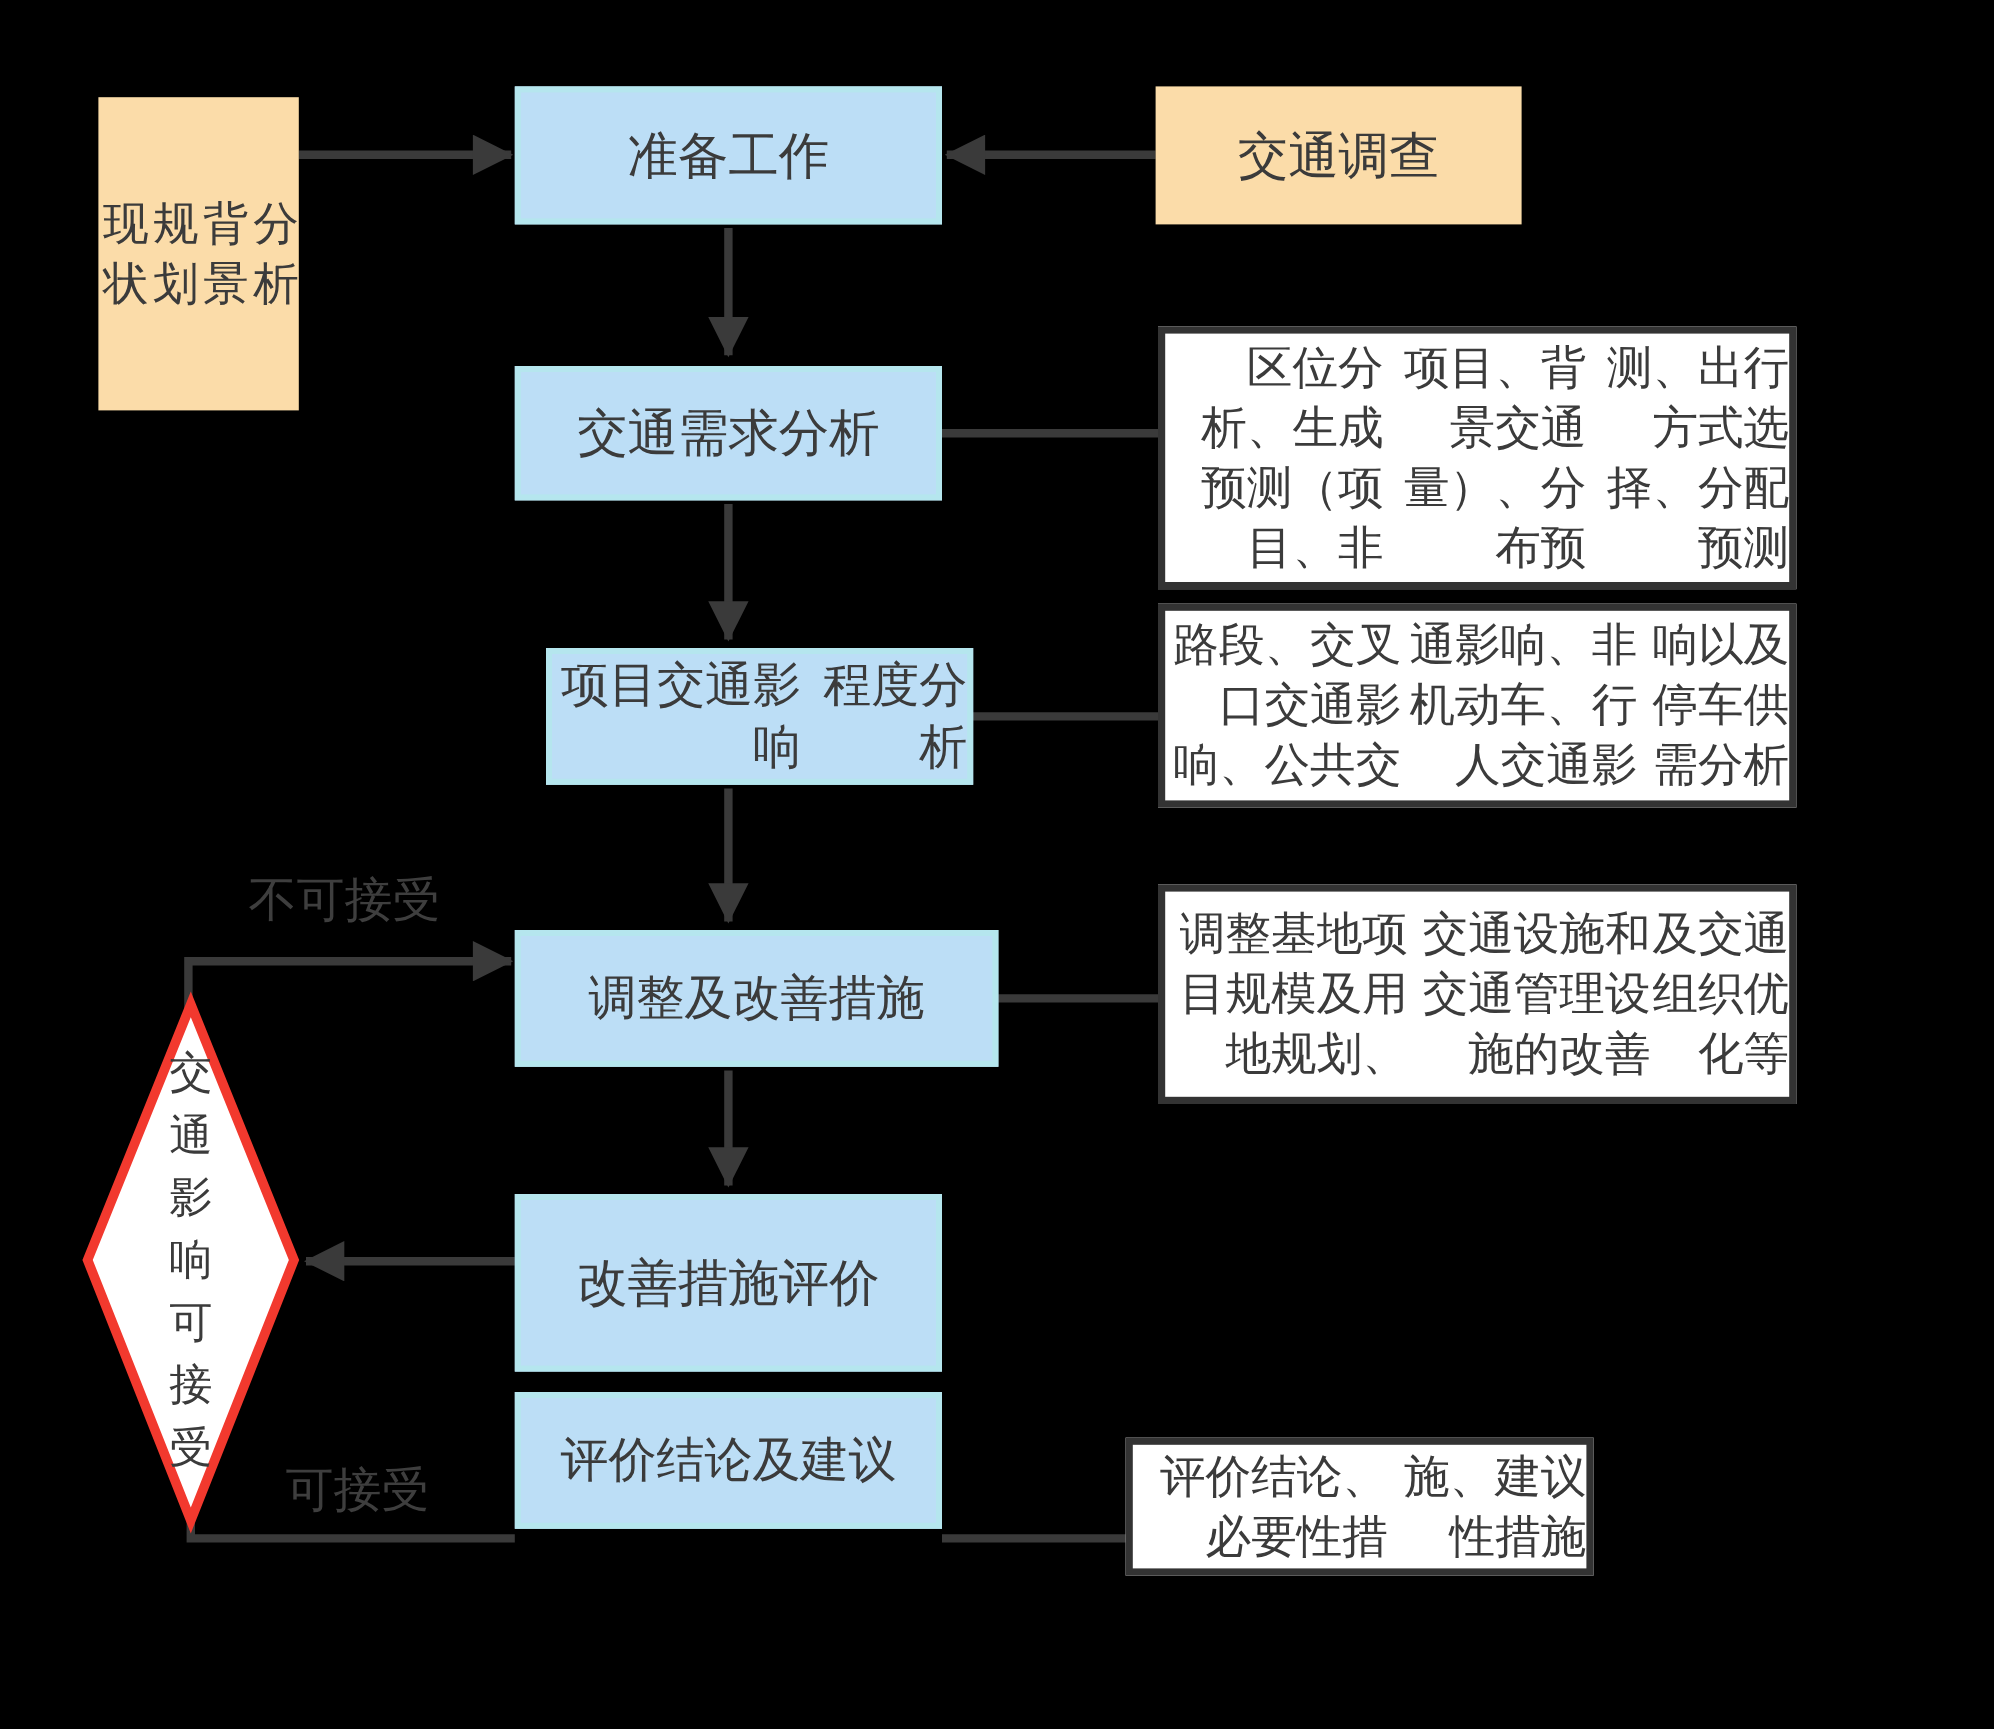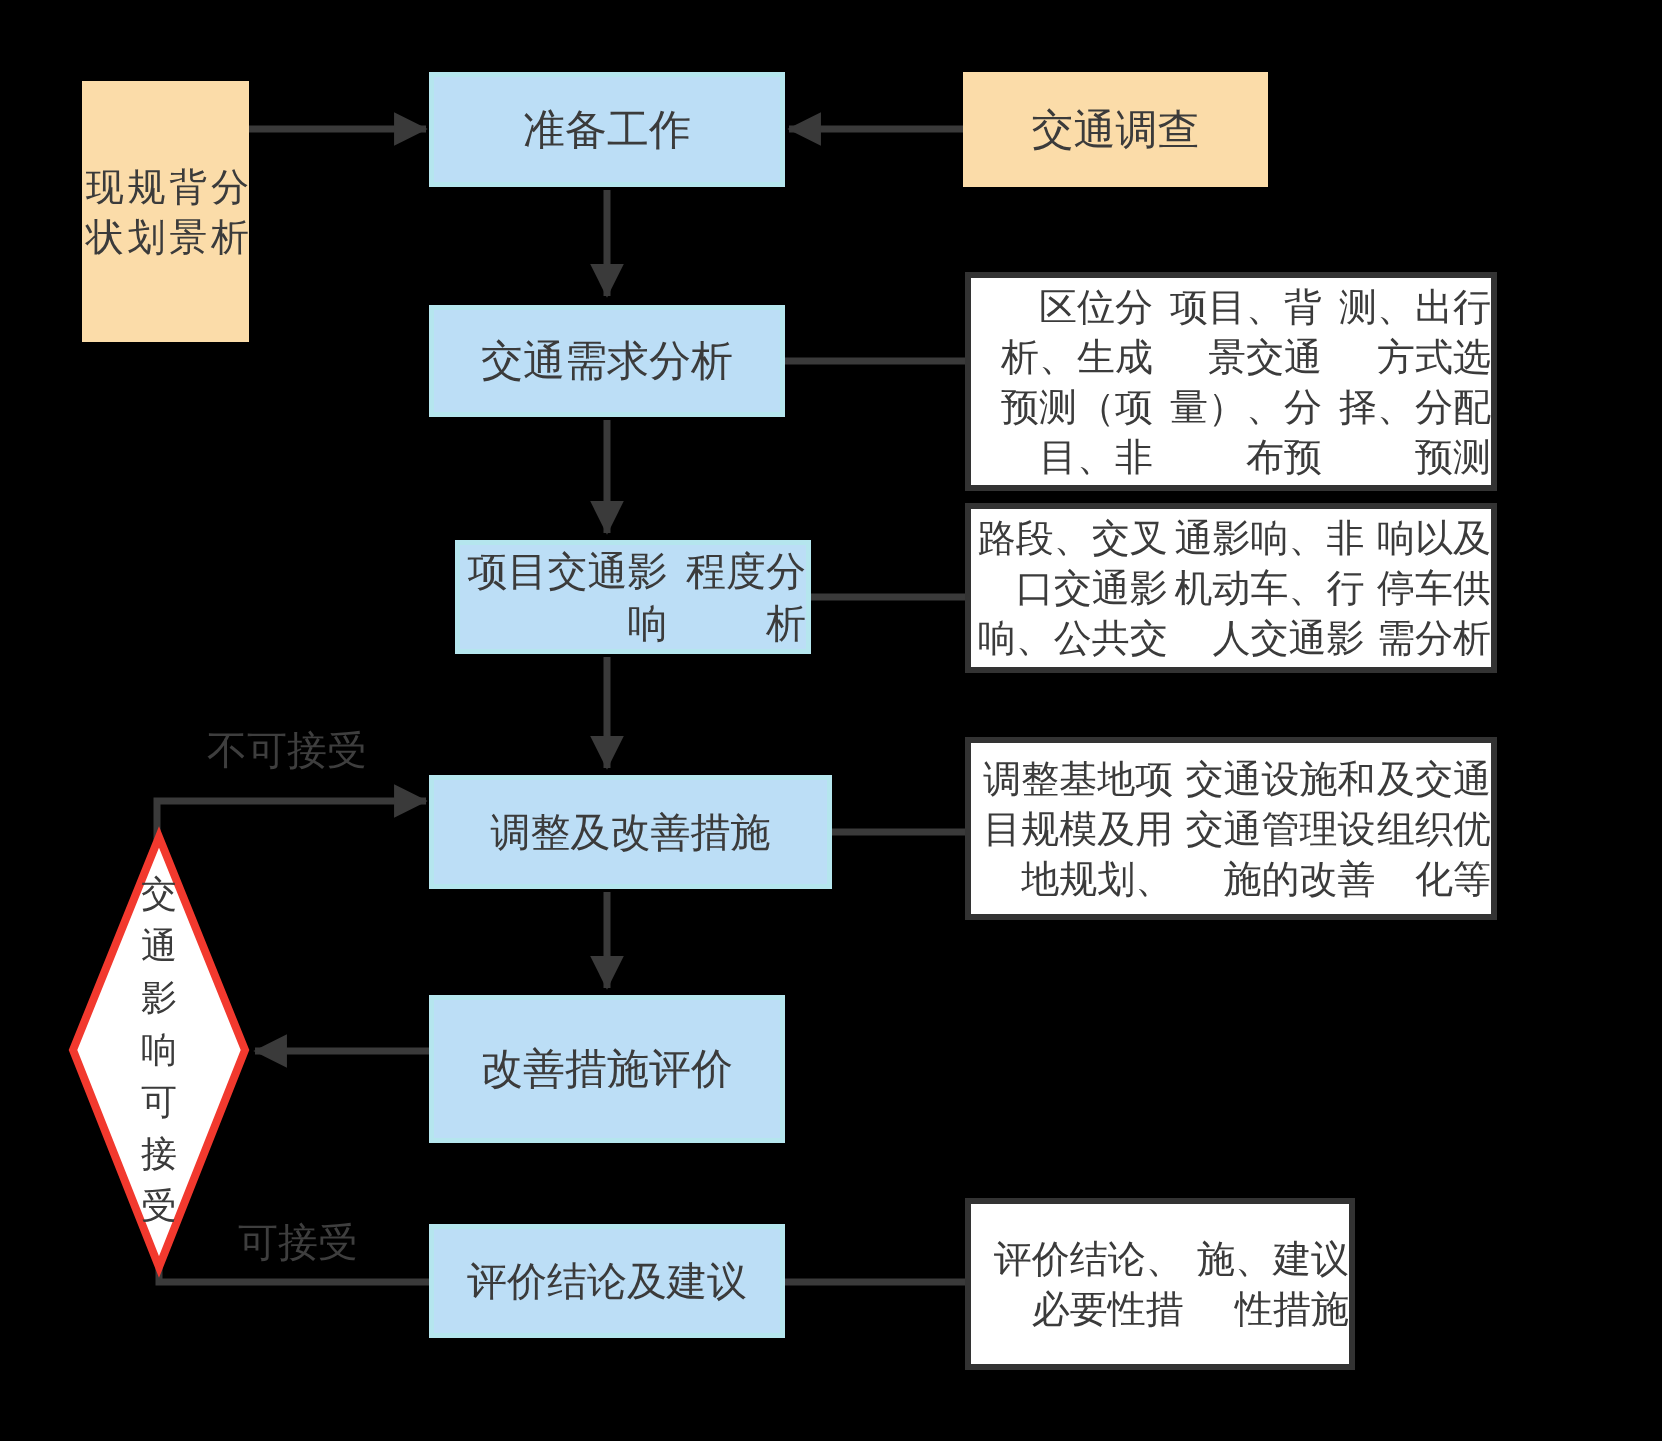--- a/index.html
+++ b/index.html
@@ -105,23 +105,23 @@
     <span>响</span>
     <span>可</span>
     <span>接</span>
     <span>受</span>
   </div>
 
   <div class="lbl" style="left:187px;top:728px;width:200px;">不可接受</div>
 
   <div class="lbl" style="left:223px;top:1220px;width:150px;">可接受</div>
 
-  <div class="box blue f40" style="left:429px;top:1224px;width:356px;height:114px;">
+  <div class="box blue f40" style="left:429px;top:1160px;width:356px;height:114px;">
     <div>评价结论及</div>
     <div>建议</div>
   </div>
 
-  <div class="box white f38" style="left:965px;top:1198px;width:390px;height:172px;">
+  <div class="box white f38" style="left:938px;top:1198px;width:390px;height:115px;">
     <div>评价结论、必要性措</div>
     <div>施、建议性措施</div>
   </div>
 
 </div>
 
 </body></html>

